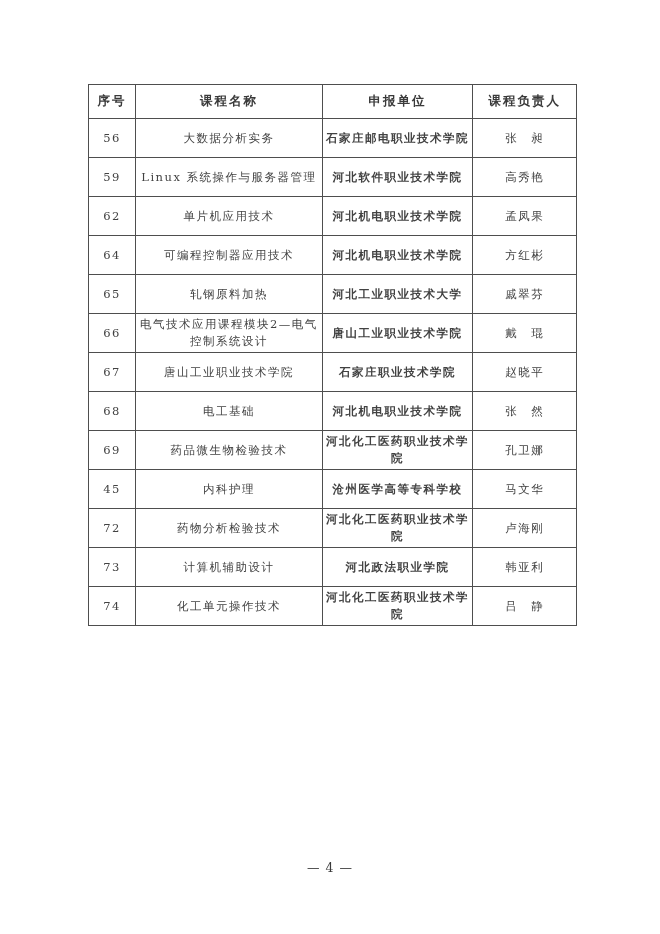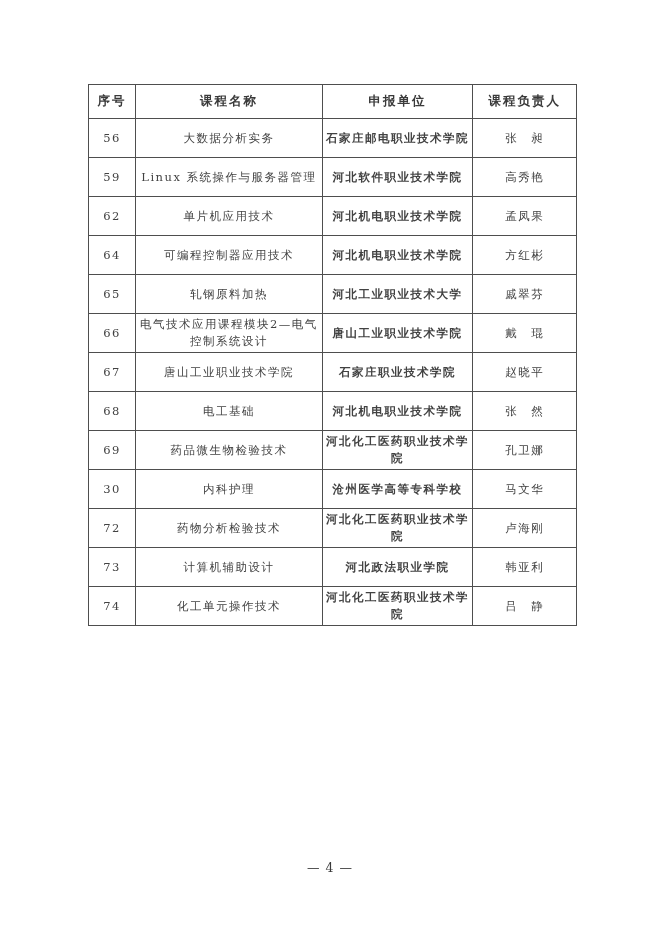--- a/index.html
+++ b/index.html
@@ -130,21 +130,21 @@
           <td class="col-unit">河北机电职业技术学院</td>
           <td class="col-leader">张　然</td>
         </tr>
         <tr>
           <td class="col-no">69</td>
           <td class="col-course">药品微生物检验技术</td>
           <td class="col-unit">河北化工医药职业技术学院</td>
           <td class="col-leader">孔卫娜</td>
         </tr>
         <tr>
-          <td class="col-no">30</td>
+          <td class="col-no">45</td>
           <td class="col-course">内科护理</td>
           <td class="col-unit">沧州医学高等专科学校</td>
           <td class="col-leader">马文华</td>
         </tr>
         <tr>
           <td class="col-no">72</td>
           <td class="col-course">药物分析检验技术</td>
           <td class="col-unit">河北化工医药职业技术学院</td>
           <td class="col-leader">卢海刚</td>
         </tr>

